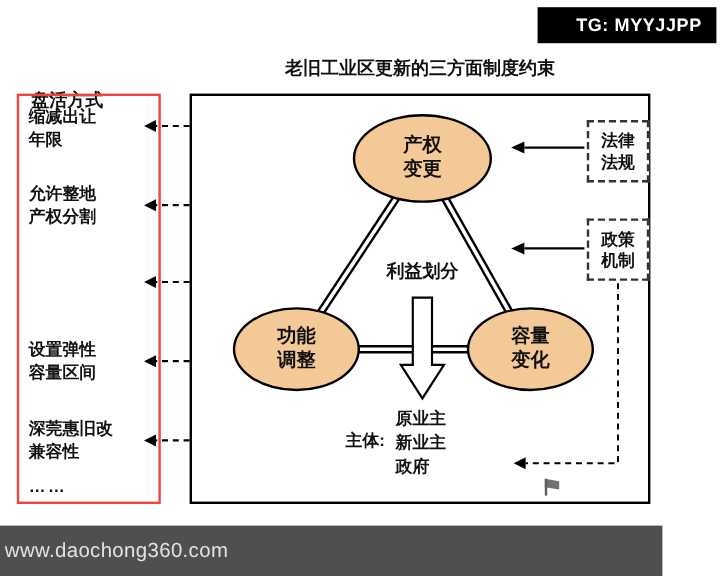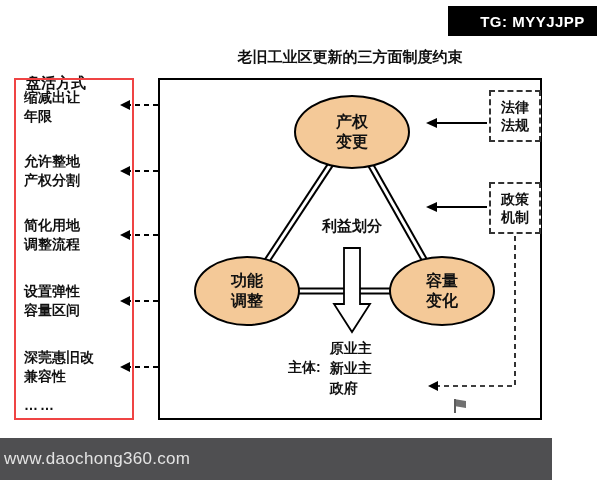--- a/index.html
+++ b/index.html
@@ -33,21 +33,21 @@
   .el-left  { left:194px; top:256px; width:106px; height:70px; }
   .el-right { left:389px; top:256px; width:106px; height:70px; }
 
   .center-label { position:absolute; left:300px; top:217px; width:104px; text-align:center;
                   font-size:15px; font-weight:bold; color:#111; }
 
   .dashed-box { position:absolute; left:489px; width:52px; height:52px; border:2px dashed #333;
                 background:#fff; display:flex; align-items:center; justify-content:center;
                 text-align:center; font-size:14px; font-weight:bold; line-height:18px;
                 color:#111; white-space:pre-line; }
-  .db-law { top:90px; } .db-policy { top:182px; }
+  .db-law { top:100px; } .db-policy { top:182px; }
 
   .subject { position:absolute; left:288px; top:338px; display:flex; align-items:center; gap:9px; }
   .subject-label { font-size:14px; font-weight:bold; color:#111; }
   .subject-items { font-size:14px; font-weight:bold; color:#111; line-height:20px; white-space:pre-line; }
 
   .watermark { position:absolute; left:452px; top:398px; display:flex; align-items:center;
                gap:4px; color:#8e8e8e; font-size:13px; font-weight:bold; opacity:.95; }
 
   .footer { position:absolute; left:0; bottom:0; width:552px; height:42px;
             background:var(--footer-bg,#4f4f51); color:#e3e3e3; font-size:17px;
@@ -60,22 +60,20 @@
 
   <div class="badge">TG: MYYJJPP</div>
 
   <div class="left-title">盘活方式</div>
 
   <div class="left-box">
     <div class="left-item li0">缩减出让
 年限</div>
     <div class="left-item li1">允许整地
 产权分割</div>
-    <div class="left-item li2">简化用地
-调整流程</div>
     <div class="left-item li3">设置弹性
 容量区间</div>
     <div class="left-item li4">深莞惠旧改
 兼容性</div>
     <div class="left-item li-dots">……</div>
   </div>
 
   <div class="main-title">老旧工业区更新的三方面制度约束</div>
   <div class="main-box"></div>
 

